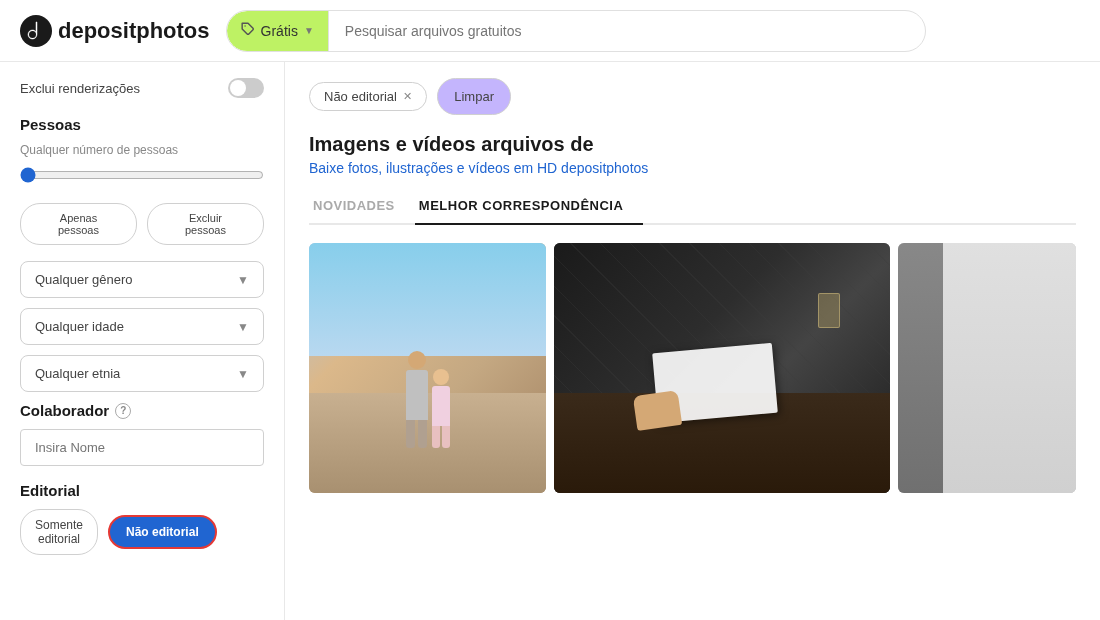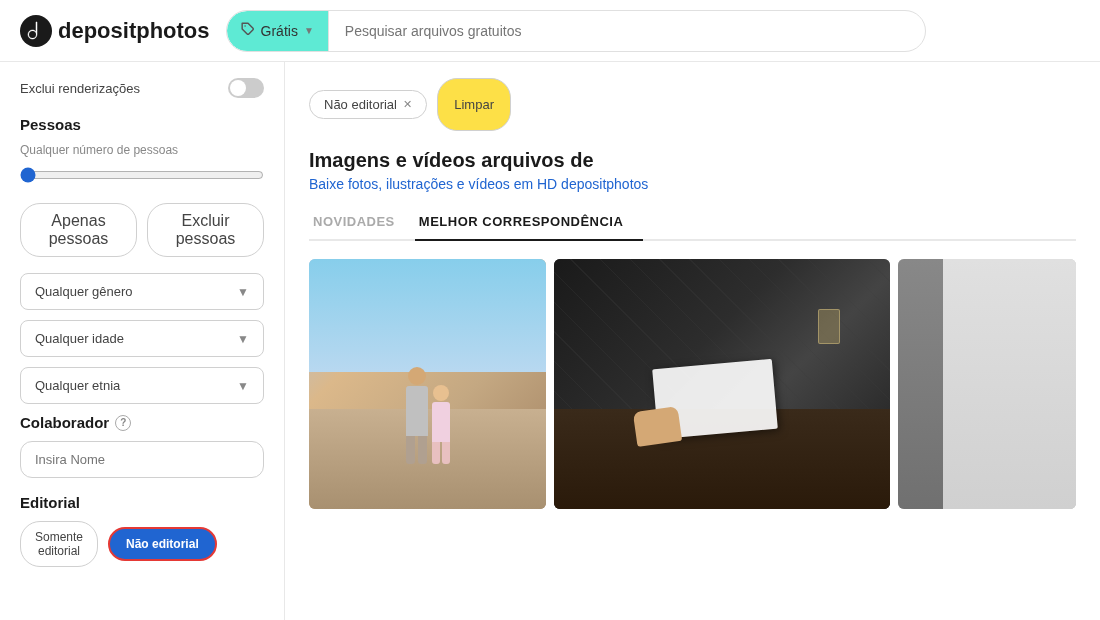--- a/index.html
+++ b/index.html
@@ -51,21 +51,21 @@
       align-items: center;
       gap: 6px;
       padding: 0 14px;
       height: 100%;
       border-right: 1.5px solid #e0e0e0;
       cursor: pointer;
       white-space: nowrap;
       font-size: 14px;
       font-weight: 500;
       color: #333;
-      background: #5eead4;
+      background: #bef264;
       border-radius: 24px 0 0 24px;
     }
     .header-gratis-btn .tag-icon {
       font-size: 14px;
       color: #555;
     }
     .header-gratis-btn .chevron {
       font-size: 10px;
       color: #777;
     }
@@ -146,21 +146,21 @@
     .people-buttons {
       display: flex;
       gap: 10px;
       margin-bottom: 16px;
     }
     .people-btn {
       flex: 1;
       padding: 8px 10px;
       border: 1.5px solid #d0d0d0;
       border-radius: 20px;
-      font-size: 16px;
+      font-size: 11px;
       color: #444;
       text-align: center;
       cursor: pointer;
       background: #fff;
       white-space: nowrap;
     }
     .dropdown-row {
       display: flex;
       align-items: center;
       justify-content: space-between;
@@ -199,21 +199,21 @@
       display: flex;
       align-items: center;
       justify-content: center;
       font-size: 10px;
       color: #888;
       cursor: pointer;
     }
     .colaborador-input {
       width: 100%;
       border: 1.5px solid #d0d0d0;
-      border-radius: 12px;
+      border-radius: 4px;
       padding: 10px 14px;
       font-size: 13px;
       color: #aaa;
       outline: none;
     }
     .editorial-section {
       margin-top: 8px;
     }
     .editorial-title {
       font-size: 15px;
@@ -271,26 +271,26 @@
       font-size: 13px;
       color: #444;
       background: #fff;
       cursor: pointer;
     }
     .filter-tag .close-x {
       font-size: 11px;
       color: #888;
     }
     .filter-tag-limpar {
-      padding: 18px 16px;
+      padding: 10px 16px;
       border: 1.5px solid #d0d0d0;
       border-radius: 20px;
       font-size: 13px;
       color: #444;
-      background: #fde047;
+      background: #c4b5fd;
       cursor: pointer;
     }
     .page-heading {
       margin-bottom: 12px;
     }
     .page-heading-title {
       font-size: 20px;
       font-weight: 700;
       color: #1a1a1a;
       margin-bottom: 4px;

